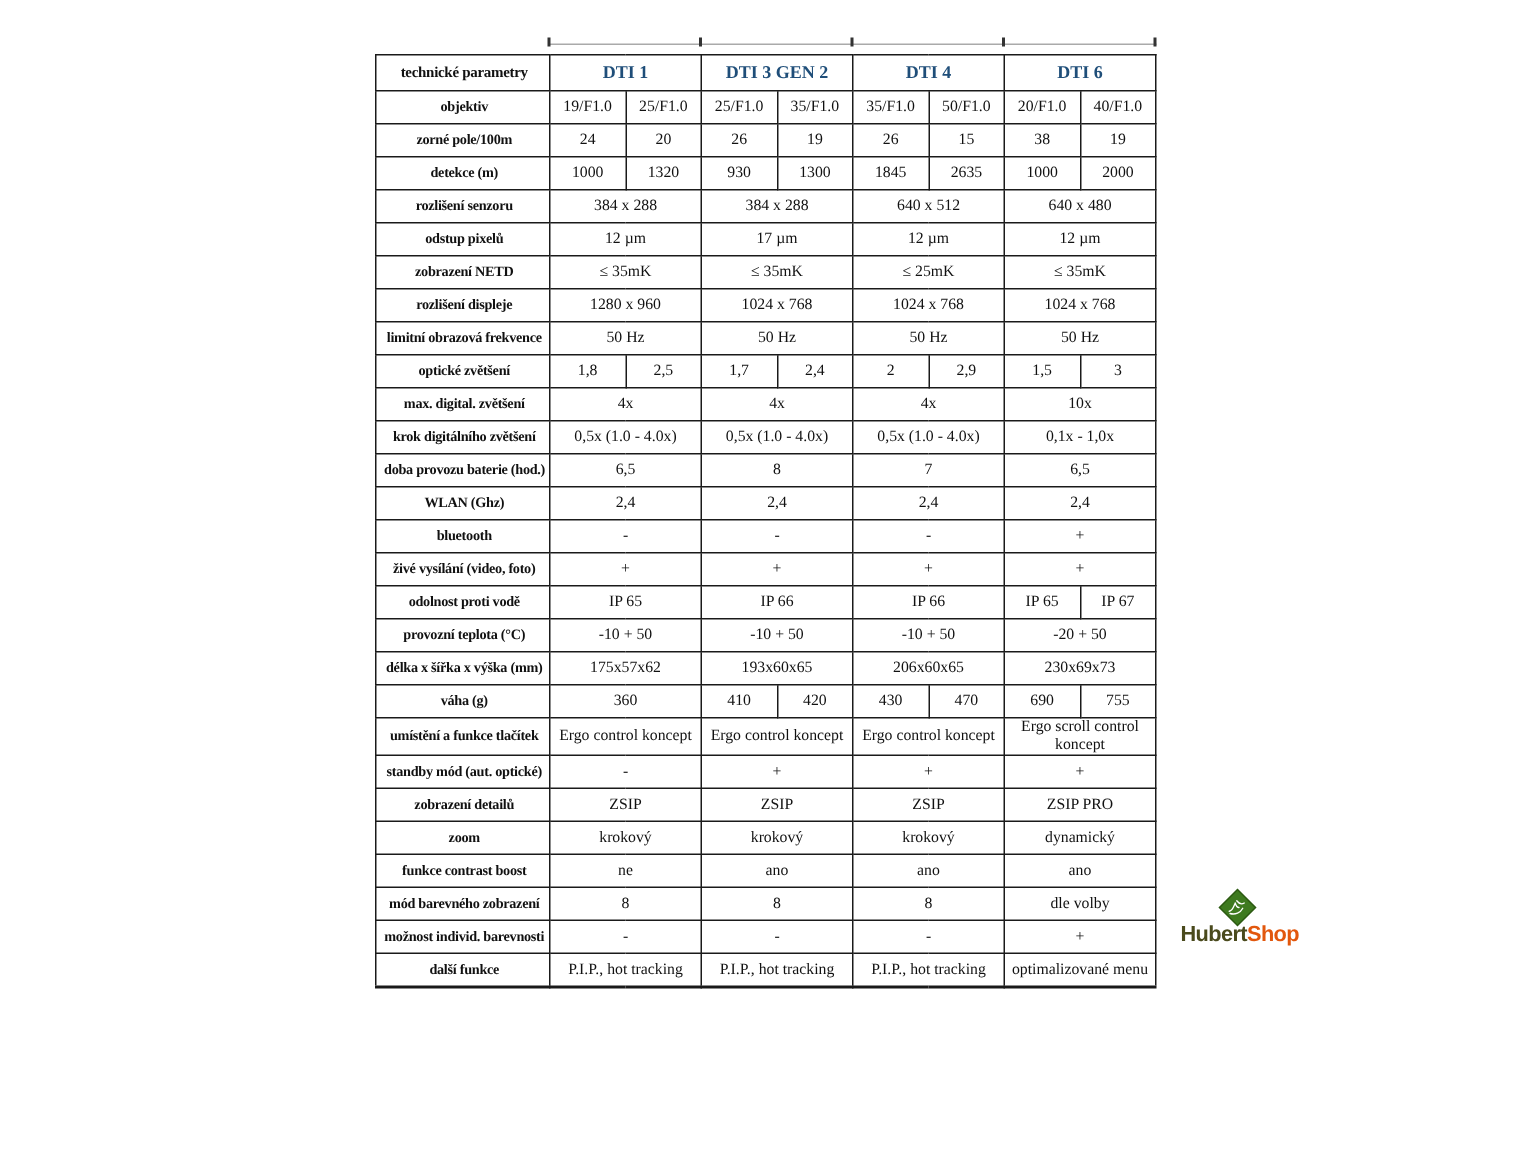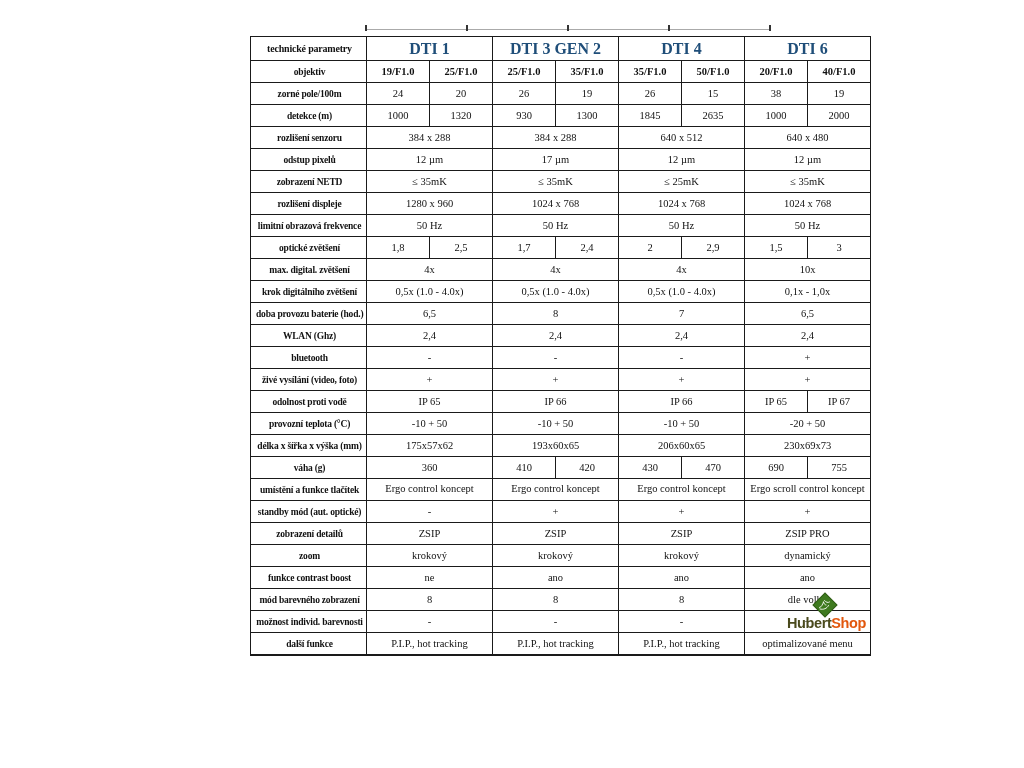--- a/index.html
+++ b/index.html
@@ -5,42 +5,42 @@
   html,body{margin:0;padding:0;background:#ffffff;}
   .page{
     position:relative;width:1024px;height:768px;background:#fff;overflow:hidden;
     font-family:"Liberation Serif", serif;
   }
   
   .remnant-line{position:absolute;left:366px;top:29px;width:405px;height:1px;background:#aaaaaa;}
   .tick{position:absolute;top:25px;width:2px;height:6px;background:#333333;}
 
   table.spec{
-    position:absolute;left:250px;top:36px;width:621px;
+    position:absolute;left:250px;top:36px;width:521px;
     border-collapse:collapse;table-layout:fixed;
     border:1px solid var(--border, #1a1a1a);
     border-bottom-width:2px;
     padding-left:44px;
   }
   table.spec th, table.spec td{border:1px solid var(--border, #1a1a1a);vertical-align:middle;}
   th.row-label{
     text-align:center;font-weight:bold;font-size:9.5px;letter-spacing:-0.2px;
     color:#111;padding:0 3px 0 5px;height:21px;white-space:nowrap;overflow:hidden;
   }
   th.head-label{text-align:center;font-size:10px;}
   th.device-head{
-    text-align:center;font-weight:bold;font-size:16px;height:21px;
+    text-align:center;font-weight:bold;font-size:12px;height:21px;
     color:var(--header-blue, #1f4e79);white-space:nowrap;overflow:hidden;
   }
   td.val{
     text-align:center;font-size:10.5px;color:#111;height:21px;
     padding:0 1px;white-space:nowrap;overflow:hidden;
   }
   tr.wrap td.val{white-space:normal;line-height:1.15;overflow:visible;}
-  tr.emph td.val{font-weight:bold;}
+  tr.emph td.val{font-weight:normal;}
 
   .logo{position:absolute;left:787px;top:591px;width:84px;height:44px;}
   .logo svg{position:absolute;left:24px;top:0;}
   .logo-text{
     position:absolute;left:0;top:24px;
     font-family:"Liberation Sans", sans-serif;font-weight:bold;font-size:14.5px;
     letter-spacing:-0.4px;white-space:nowrap;
   }
   .logo-hubert{color:var(--logo-hubert, #4a4a1d);margin-top:39px;}
   .logo-shop{color:var(--logo-shop, #e2570d);}

